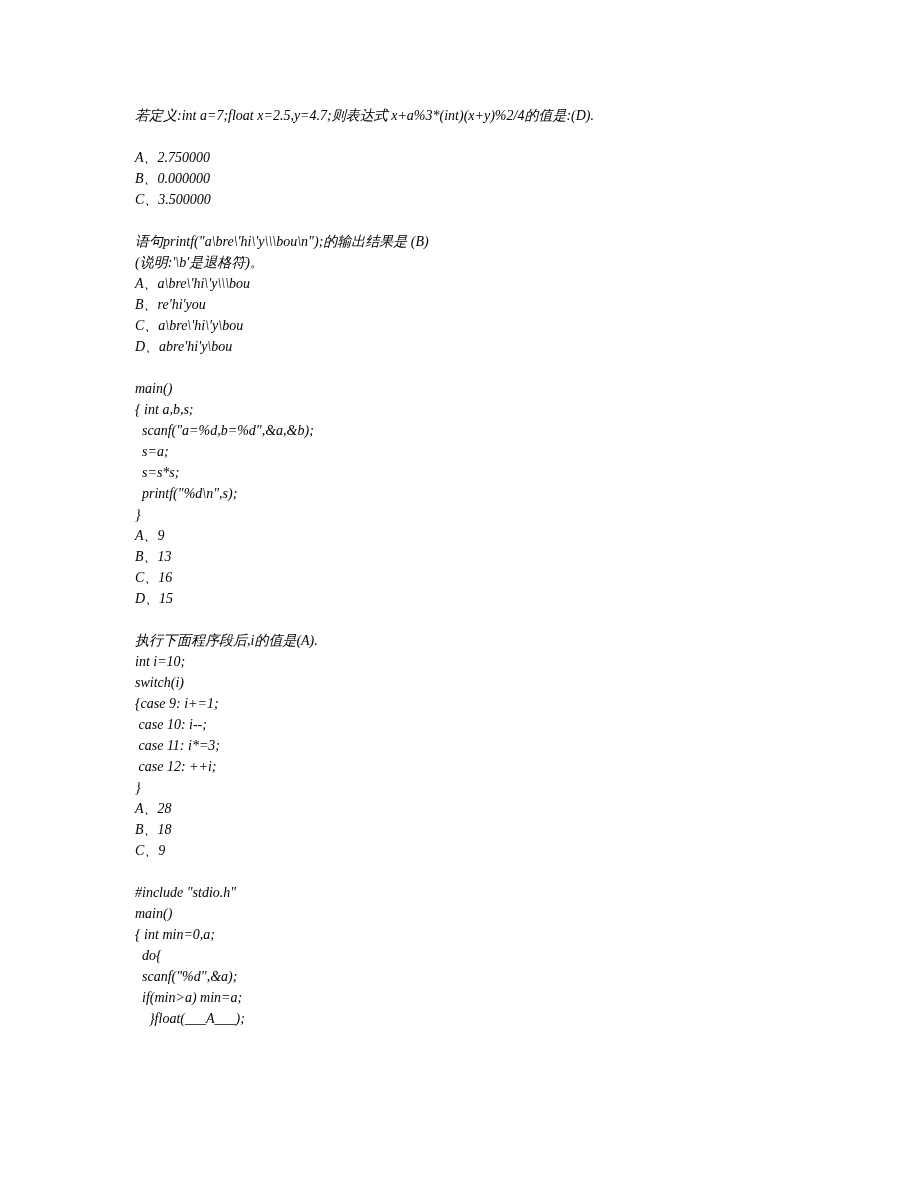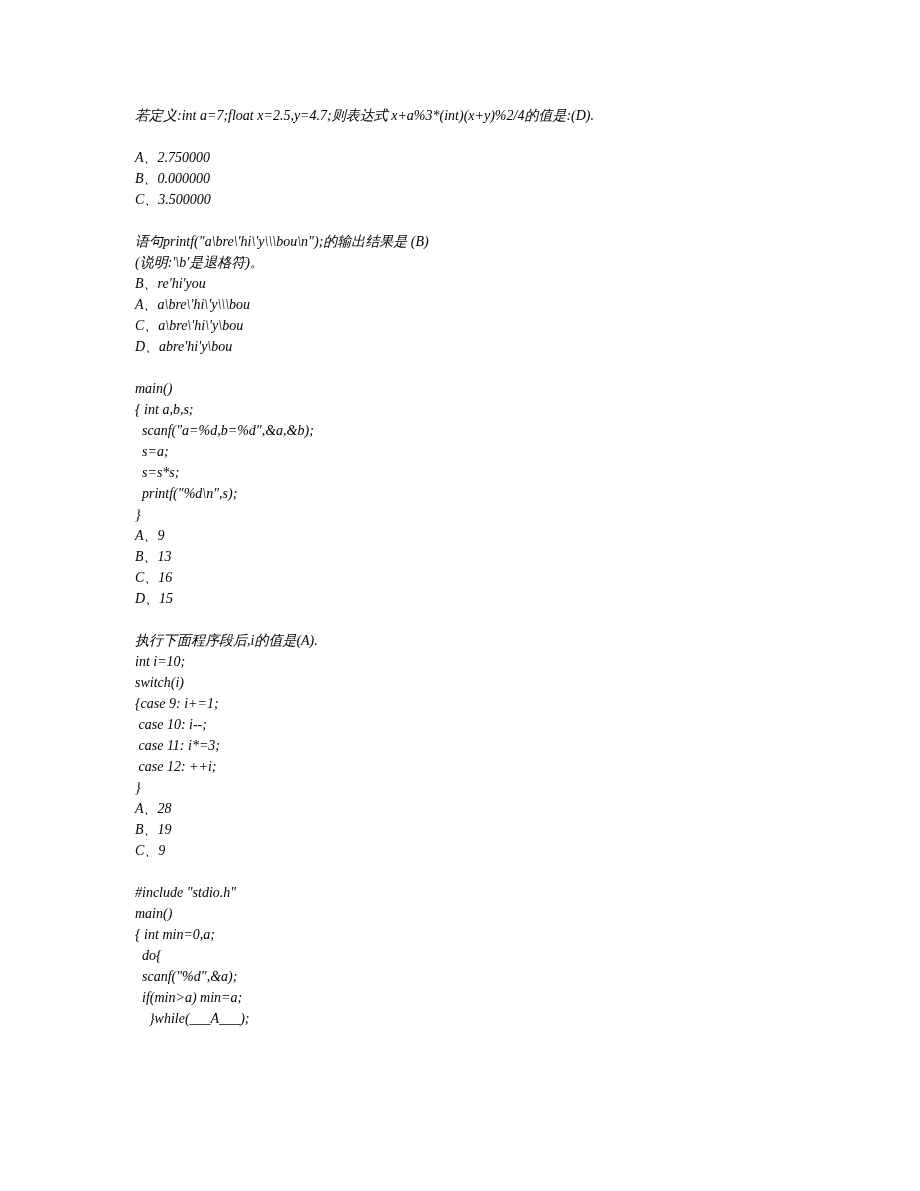--- a/index.html
+++ b/index.html
@@ -36,22 +36,22 @@
   </div>
   <div class="block">
     <div class="line">A、2.750000</div>
     <div class="line">B、0.000000</div>
     <div class="line">C、3.500000</div>
   </div>
 
   <div class="block">
     <div class="line">语句printf("a\bre\'hi\'y\\\bou\n");的输出结果是 (B)</div>
     <div class="line">(说明:'\b'是退格符)。</div>
+    <div class="line">A、a\bre\'hi\'y\\\bou</div>
     <div class="line">B、re'hi'you</div>
-    <div class="line">A、a\bre\'hi\'y\\\bou</div>
     <div class="line">C、a\bre\'hi\'y\bou</div>
     <div class="line">D、abre'hi'y\bou</div>
   </div>
 
   <div class="block">
     <div class="line">main()</div>
     <div class="line">{ int a,b,s;</div>
     <div class="line">  scanf("a=%d,b=%d",&amp;a,&amp;b);</div>
     <div class="line">  s=a;</div>
     <div class="line">  s=s*s;</div>
@@ -66,27 +66,27 @@
   <div class="block">
     <div class="line">执行下面程序段后,i的值是(A).</div>
     <div class="line">int i=10;</div>
     <div class="line">switch(i)</div>
     <div class="line">{case 9: i+=1;</div>
     <div class="line"> case 10: i--;</div>
     <div class="line"> case 11: i*=3;</div>
     <div class="line"> case 12: ++i;</div>
     <div class="line">}</div>
     <div class="line">A、28</div>
-    <div class="line">B、19</div>
+    <div class="line">B、18</div>
     <div class="line">C、9</div>
   </div>
 
   <div class="block">
     <div class="line">#include "stdio.h"</div>
     <div class="line">main()</div>
     <div class="line">{ int min=0,a;</div>
     <div class="line">  do{</div>
     <div class="line">  scanf("%d",&amp;a);</div>
     <div class="line">  if(min&gt;a) min=a;</div>
-    <div class="line">    }while(___A___);</div>
+    <div class="line">    }float(___A___);</div>
   </div>
 
 </div>
 
 </body></html>

